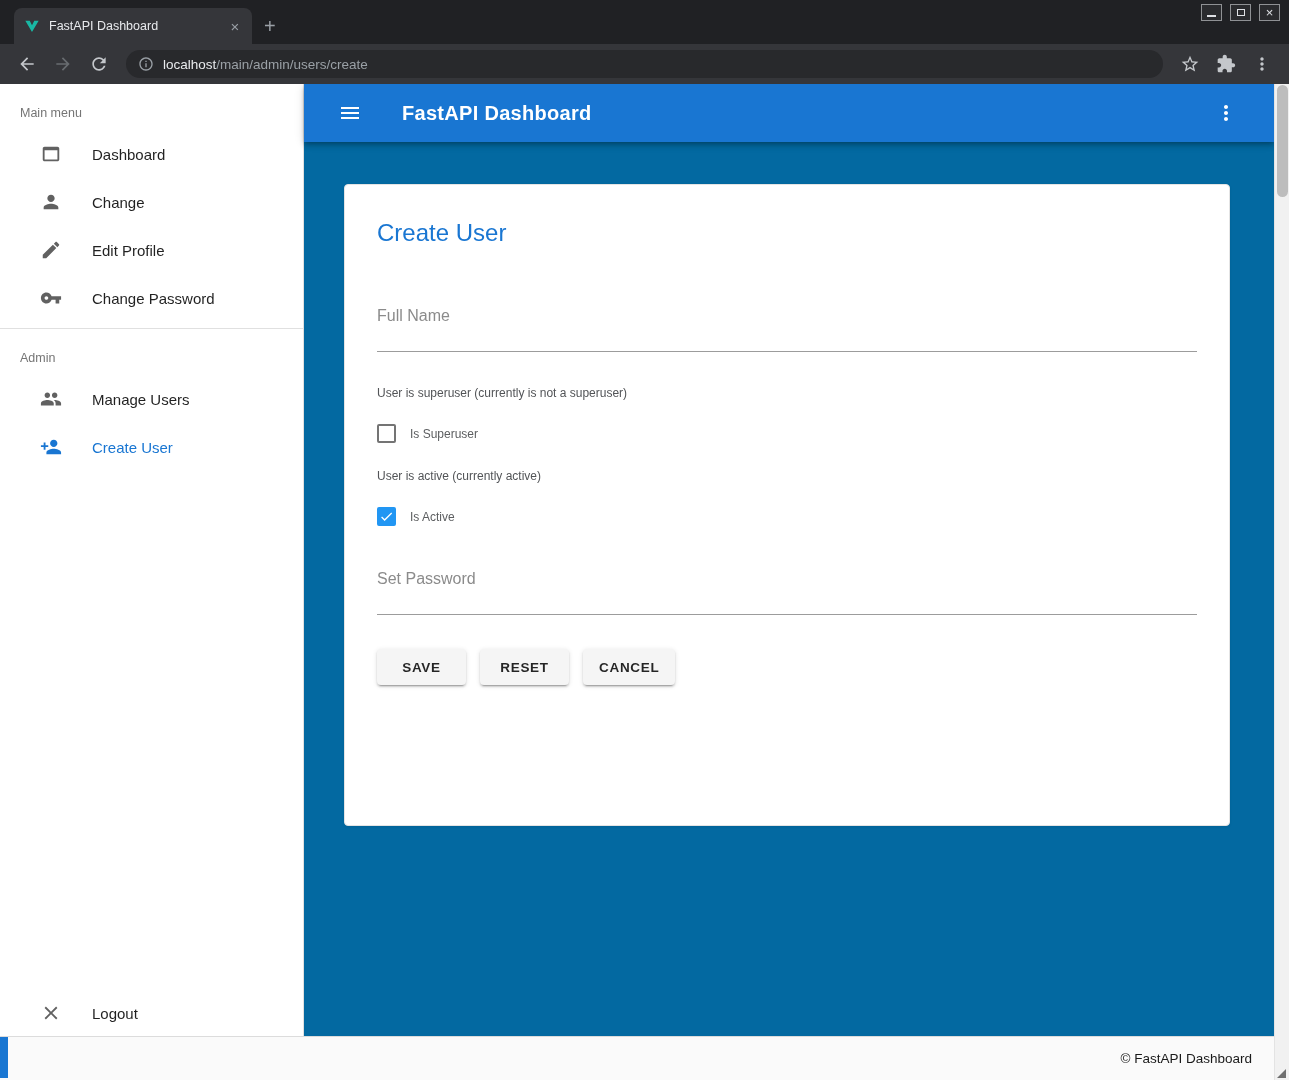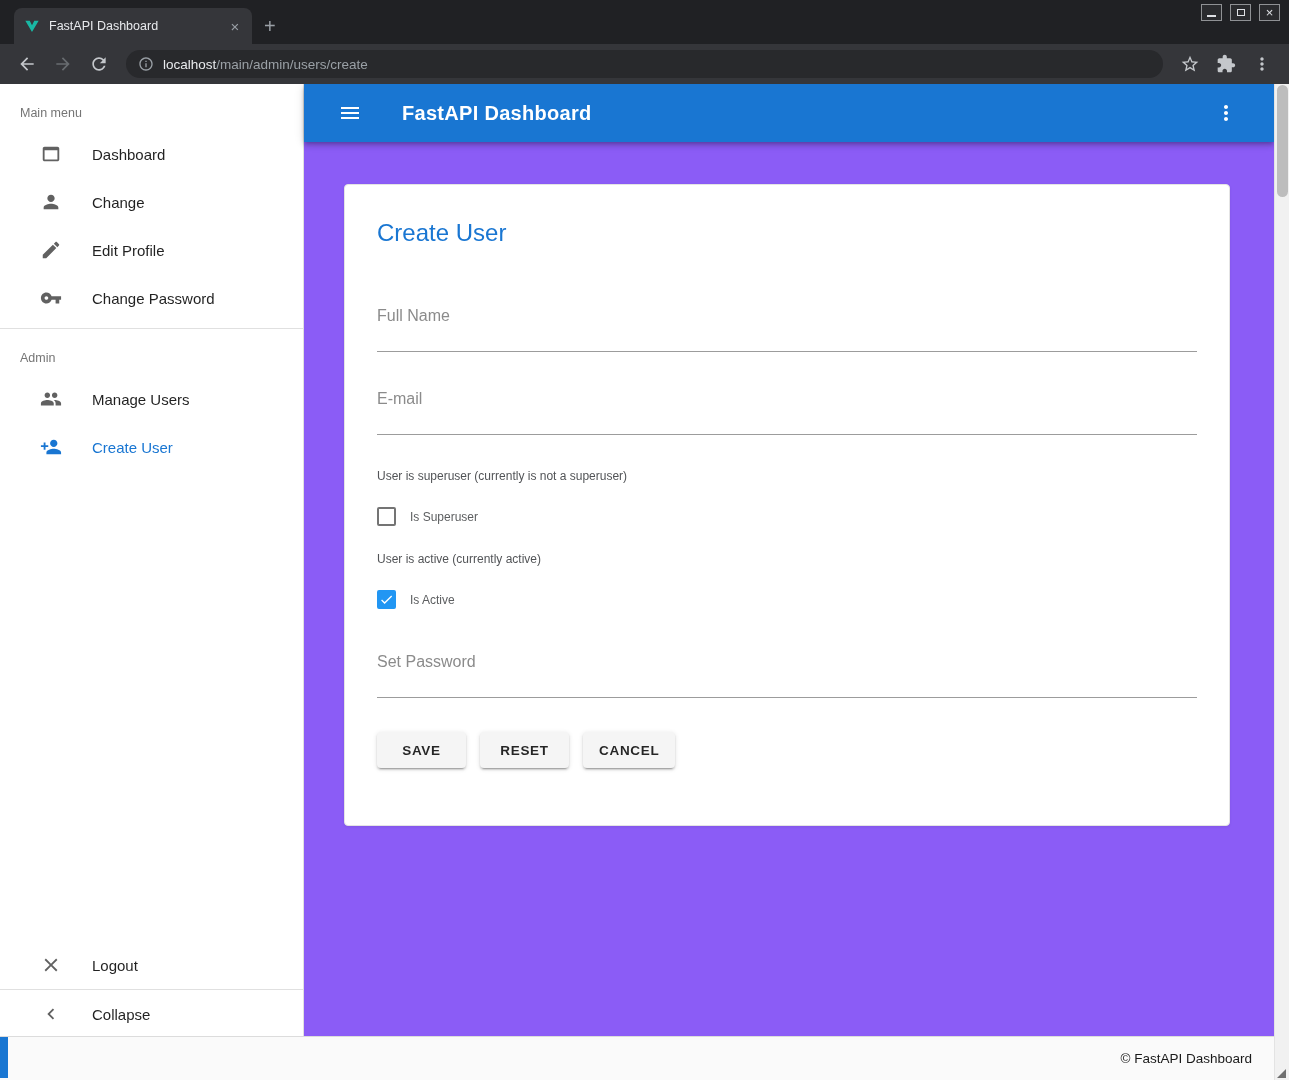--- a/index.html
+++ b/index.html
@@ -30,21 +30,21 @@
   .tool-icon{width:34px;height:34px;display:flex;align-items:center;justify-content:center;border-radius:50%;flex:0 0 auto}
   .tool-icon svg{width:20px;height:20px;fill:#c4c7cb}
   .tool-icon.disabled svg{fill:#686c70}
   .address-bar{flex:1;height:28px;background:#28292c;border-radius:14px;display:flex;align-items:center;
                padding:0 12px;margin:0 8px;gap:9px;min-width:0}
   .address-bar svg{width:16px;height:16px;fill:#9aa0a6;flex:0 0 auto}
   .url{font-size:13.5px;color:#9aa0a6;white-space:nowrap;overflow:hidden}
   .url .host{color:#e8eaed}
 
   
-  .workspace{position:absolute;top:84px;left:0;width:1274px;height:954px;display:flex;background:#8b5cf6}
+  .workspace{position:absolute;top:84px;left:0;width:1274px;height:954px;display:flex;background:#0369a1}
 
   .sidebar{width:304px;background:#fff;border-right:1px solid #e0e0e0;display:flex;flex-direction:column;flex:0 0 auto}
   .section-label{font-size:12.5px;color:#757575;padding:22px 0 10px 20px}
   .nav-item{height:48px;display:flex;align-items:center;padding-left:40px;cursor:pointer;background:#fff}
   .nav-item .micon{width:22px;height:22px;fill:#616161;margin-right:30px;flex:0 0 auto}
   .nav-label{font-size:15px;color:rgba(0,0,0,.87)}
   .nav-item.active .micon{fill:#1976d2}
   .nav-item.active .nav-label{color:#1976d2}
   .divider{height:1px;background:#e0e0e0;margin-top:6px}
   .divider.tight{margin-top:0}
@@ -204,26 +204,20 @@
 
     <div class="sidebar-spacer"></div>
 
     <div class="nav-item">
       <svg class="micon" viewBox="0 0 24 24">
           <path d="M19 6.41L17.59 5 12 10.59 6.41 5 5 6.41 10.59 12 5 17.59 6.41 19 12 13.41 17.59 19 19 17.59 13.41 12z"></path>
         </svg>
       <span class="nav-label">Logout</span>
     </div>
     <div class="divider tight"></div>
-    <div class="nav-item">
-      <svg class="micon" viewBox="0 0 24 24">
-          <path d="M15.41 7.41L14 6l-6 6 6 6 1.41-1.41L10.83 12z"></path>
-        </svg>
-      <span class="nav-label">Collapse</span>
-    </div>
   </aside>
 
   <div class="main">
     <header class="appbar">
       <div class="icon-btn">
         <svg class="aicon" viewBox="0 0 24 24">
             <path d="M3 18h18v-2H3v2zm0-5h18v-2H3v2zm0-7v2h18V6H3z"></path>
           </svg>
       </div>
       <span class="appbar-title">FastAPI Dashboard</span>
@@ -236,23 +230,20 @@
     </header>
 
     <div class="content">
       <div class="card">
         <h1 class="card-title">Create User</h1>
 
         <div class="field">
           <input class="mat-input" type="text" placeholder="Full Name" style="">
         </div>
 
-        <div class="field">
-          <input class="mat-input" type="text" placeholder="E-mail" style="">
-        </div>
 
         <div class="hint">User is superuser (currently is not a superuser)</div>
         <div class="checkbox-row">
           <span class="checkbox"></span>
           <span class="checkbox-label">Is Superuser</span>
         </div>
 
         <div class="hint">User is active (currently active)</div>
         <div class="checkbox-row">
           <span class="checkbox checked">

